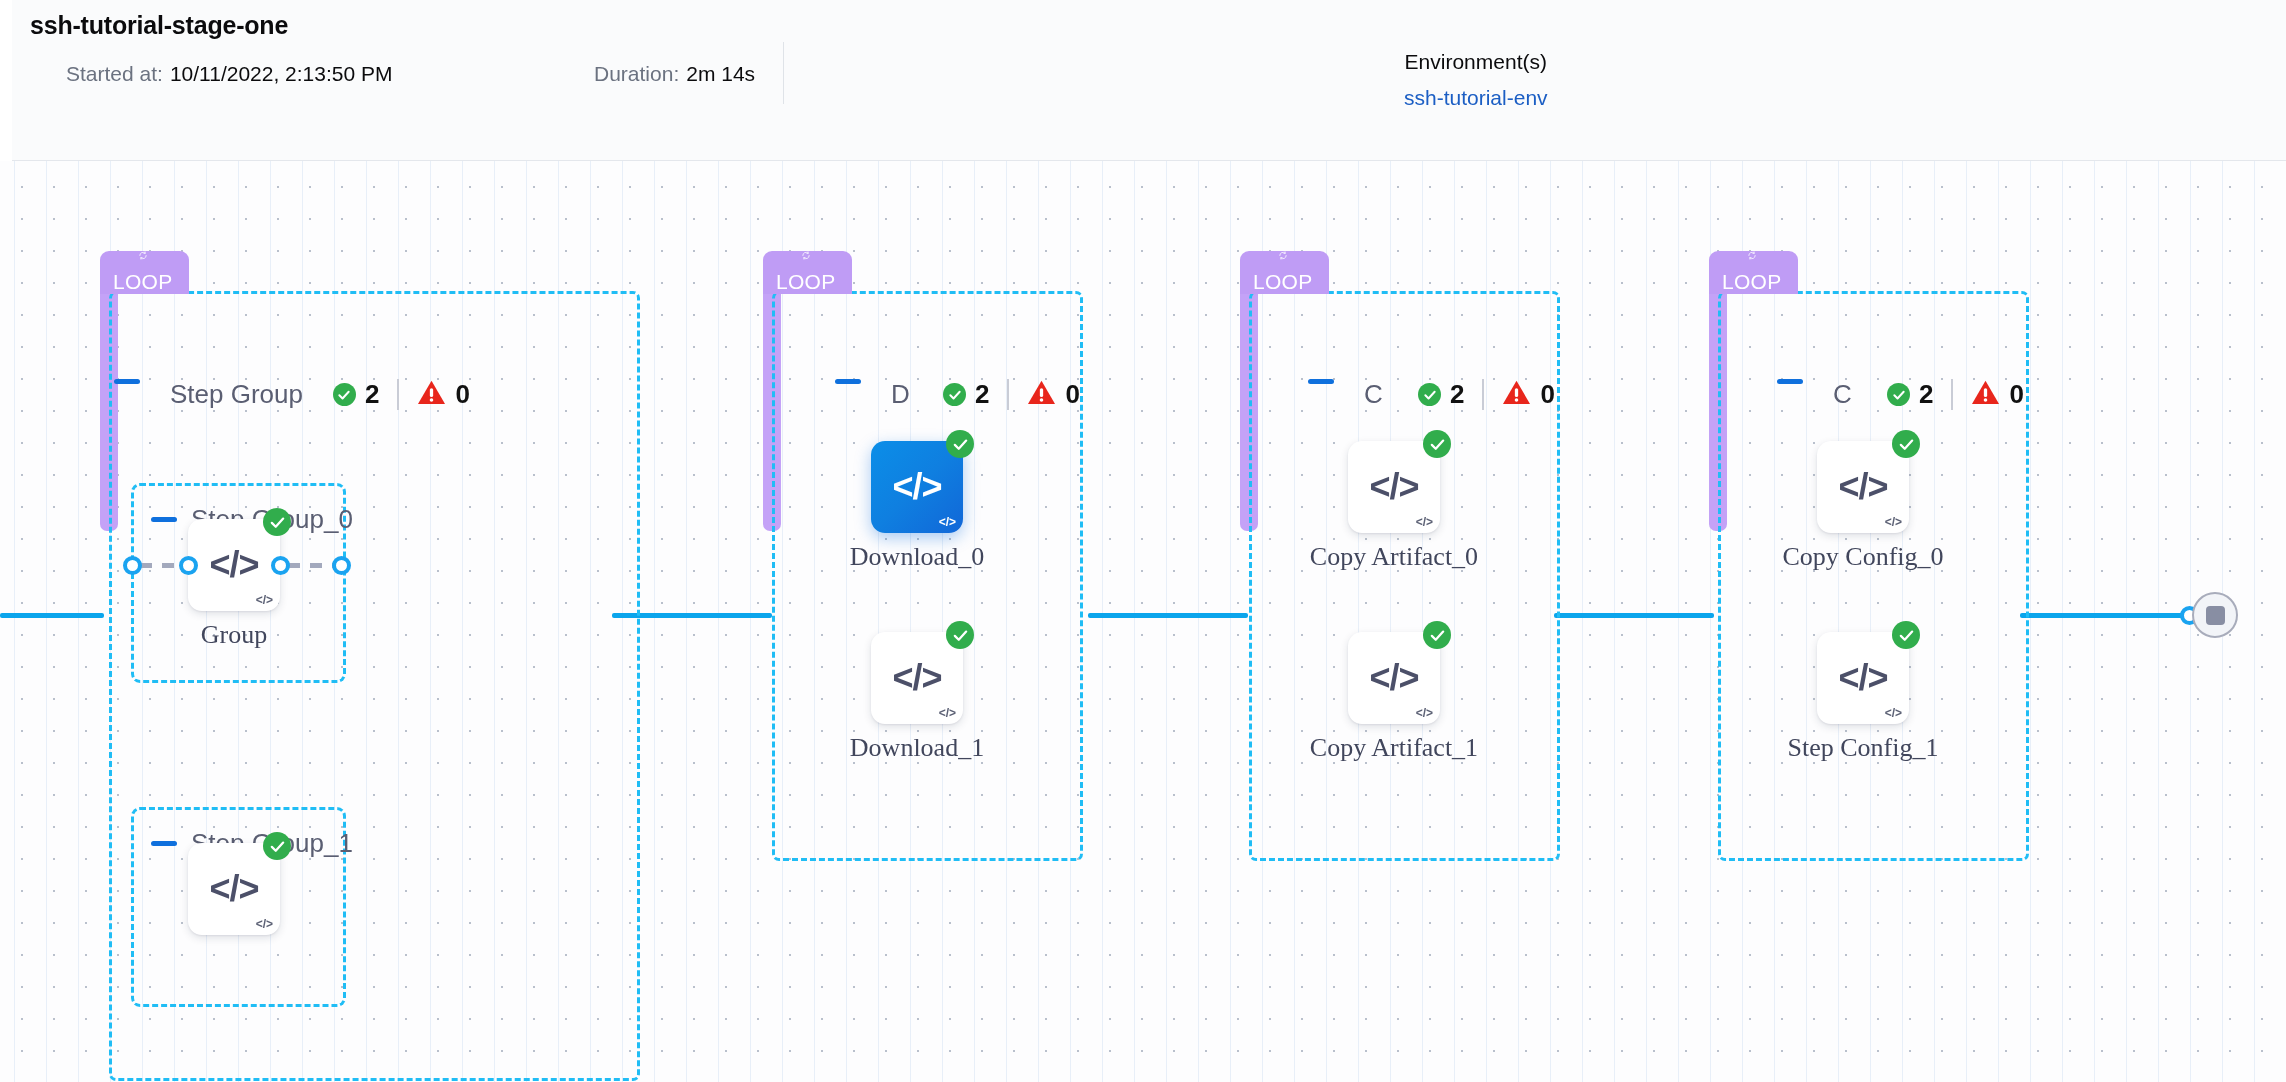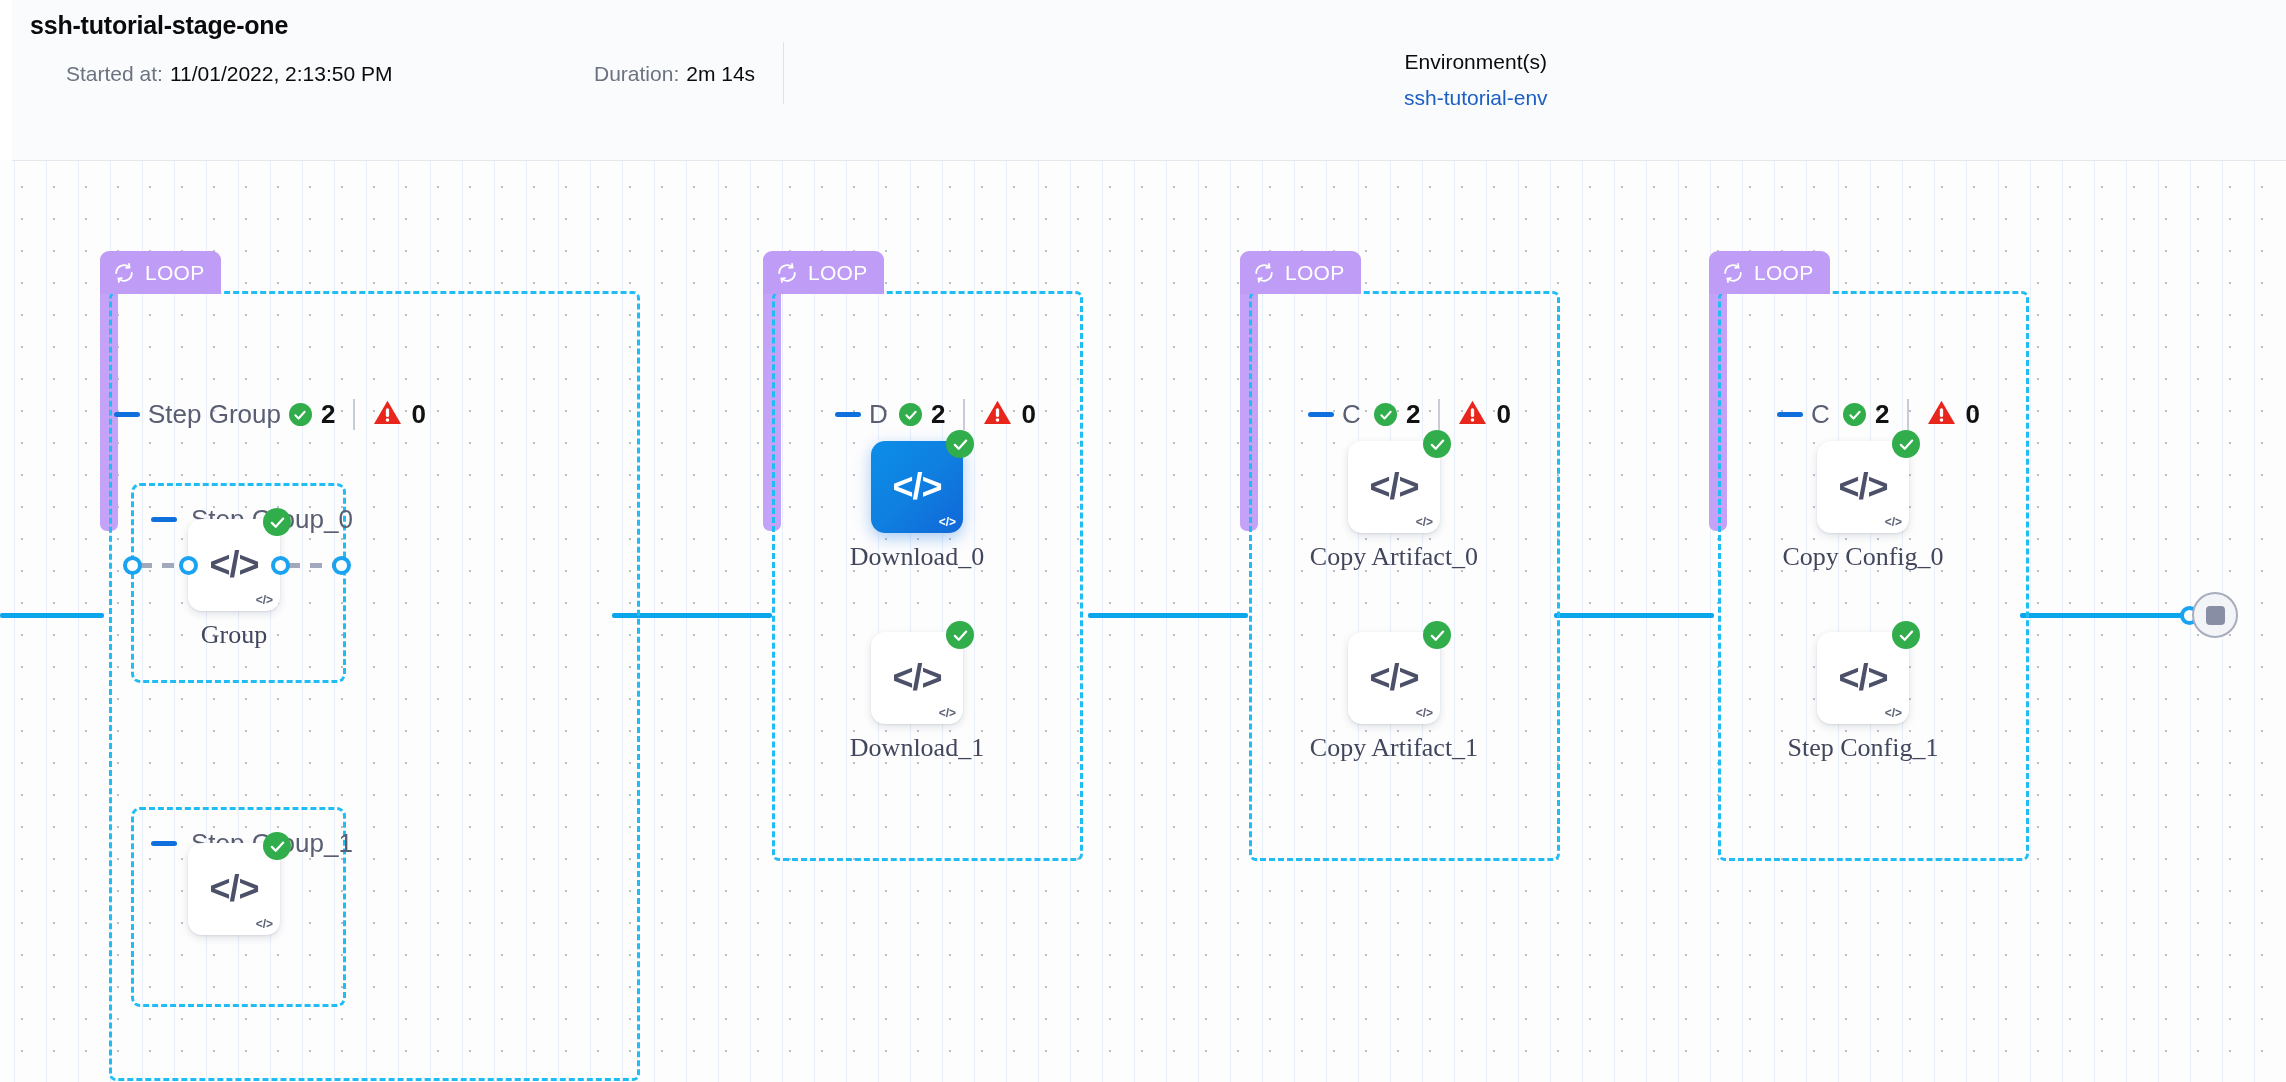--- a/index.html
+++ b/index.html
@@ -59,40 +59,41 @@
   
   .loop-group { position: absolute; }
   .loop-badge {
     position: absolute; left: 0; top: 0;
     height: 43px; padding: 0 16px 0 13px;
     background: #bf9cf5; color: #ffffff;
     border-radius: 9px 9px 0 0;
     display: flex; align-items: center; gap: 10px;
     font-size: 21px; letter-spacing: 0.3px;
     z-index: 4;
+    flex-direction: column;
   }
   .loop-badge svg { display: block; }
   .loop-bar {
     position: absolute; left: 0; top: 40px;
     width: 18px; background: #c4a2f7;
     border-radius: 0 0 7px 7px;
     z-index: 2;
   }
   .group-box {
     position: absolute; left: 9px; top: 40px;
     border: 3px dashed #20bdf5;
     border-radius: 7px;
     background: rgba(255,255,255,0.0);
     z-index: 3;
   }
 
   
   .group-head {
-    position: absolute; display: flex; align-items: center;
-    gap: 8px; z-index: 6; white-space: nowrap; margin-top: 20px;
+    position: absolute; display: flex; 
+    gap: 30px; z-index: 6; white-space: nowrap;
   }
   .minus-icon {
     width: 26px; height: 5px; background: #0f70dd; border-radius: 3px;
     flex: 0 0 auto;
   }
   .gh-label {
     font-size: 26px; color: #5a5e72;
     overflow: hidden; text-overflow: clip;
   }
   .gh-label.trunc-d { width: 22px; }
@@ -171,21 +172,21 @@
   .end-sq { width: 19px; height: 19px; border-radius: 4px; background: #888ea3; }
 </style>
 </head>
 <body>
 
 <div class="header">
   <div class="hdr-title">ssh-tutorial-stage-one</div>
 
   <div class="hdr-meta">
     <span class="meta-label">Started at:</span>
-    <span class="meta-value">11/01/2022, 2:13:50 PM</span>
+    <span class="meta-value">10/11/2022, 2:13:50 PM</span>
   </div>
 
   <div class="hdr-duration">
     <span class="meta-label">Duration:</span>
     <span class="meta-value">2m 14s</span>
   </div>
 
   <div class="hdr-divider"></div>
 
 

